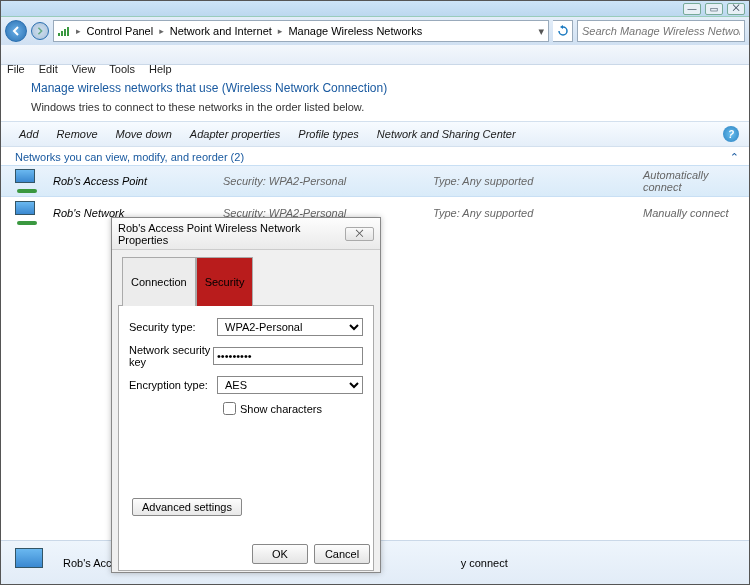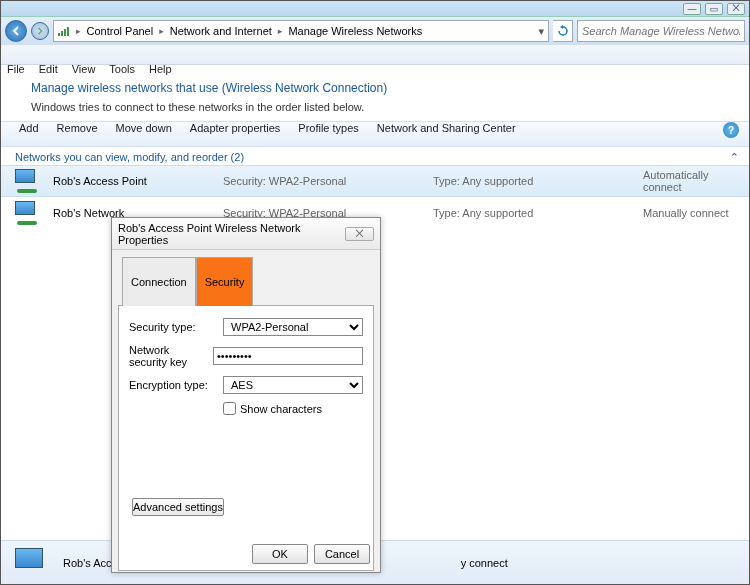--- a/index.html
+++ b/index.html
@@ -12,47 +12,47 @@
   .breadcrumb { flex:1; height:22px; background:#fff; border:1px solid #9ab; display:flex; align-items:center; padding:0 4px; gap:4px;}
   .bc-sep{ color:#666; font-size:9px;}
   .bc-item{ color:#000; padding:0 2px;}
   .refresh{width:20px;height:22px;border:1px solid #9ab;background:#fff;display:flex;align-items:center;justify-content:center;color:#1a6; border-left:none;}
   .searchbox{ width:168px; height:22px; border:1px solid #9ab; background:#fff; padding:0 4px; color:#888; font-style:italic; font-size:11px;}
   .menubar{ height:20px; background:linear-gradient(#f3f7fc,#e6eef8); border-bottom:1px solid #cad8e8; display:flex; align-items:center; padding:0 6px; gap:14px;}
   .menubar span{ color:#222;margin-top:28px;}
   .content-head{ padding:16px 18px 8px 30px; background:#fff;}
   .content-head h1{ font-size:12px; font-weight:normal; color:#1a5aa0;}
   .content-head p{ font-size:11px; color:#333; margin-top:6px;}
-  .toolbar{ height:26px; background:linear-gradient(#f7fbff,#e5eff9); border-top:1px solid #d3e0ee; border-bottom:1px solid #d3e0ee; display:flex; align-items:flex-start; padding:0 10px 0 18px; gap:18px; color:#1a1a1a;}
+  .toolbar{ height:26px; background:linear-gradient(#f7fbff,#e5eff9); border-top:1px solid #d3e0ee; border-bottom:1px solid #d3e0ee; display:flex; align-items:center; padding:0 10px 0 18px; gap:18px; color:#1a1a1a;font-style:italic;}
   .toolbar .help{ margin-left:auto; width:16px;height:16px;border-radius:50%;background:radial-gradient(#6ac0f0,#2a80c0);color:#fff;display:flex;align-items:center;justify-content:center;font-weight:bold;font-size:10px;}
   .grouphdr{ height:18px; background:#fff; color:#1a5aa0; padding:2px 10px 0 14px; font-size:11px; display:flex; align-items:center;}
   .grouphdr .collapse{ margin-left:auto; color:#1a5aa0;}
-  .netrow{ height:32px; display:flex; align-items:center; padding:0 10px 0 14px; gap:10px;}
+  .netrow{ height:32px; display:flex; align-items:center; padding:0 10px 0 14px; gap:10px;font-style:italic;}
   .netrow.sel{ background:linear-gradient(#eaf3fc,#d9ebf9); border-top:1px solid #c8dff4; border-bottom:1px solid #c8dff4;}
   .neticon{ width:28px; height:24px; position:relative;}
   .neticon .screen{ width:20px;height:14px;background:linear-gradient(#6ab8f0,#3a88d0);border:1px solid #356;position:absolute;top:0;left:0;}
   .neticon .bar{ width:20px;height:4px;background:#3a9840;position:absolute;bottom:0;left:2px;border-radius:2px;}
   .col-name{ width:160px; color:#000;}
   .col-sec{ width:200px; color:#666;}
   .col-type{ width:200px; color:#666;}
   .col-conn{ flex:1; color:#666;}
   
   .dialog{ position:absolute; left:110px; top:216px; width:270px; height:356px; background:#f0f0f0; border:1px solid #888; box-shadow:0 0 6px rgba(0,0,0,0.25);}
   .dlg-title{ height:32px; background:linear-gradient(#fdfdfd,#eaeaea); border-bottom:1px solid #ccc; display:flex; align-items:center; padding:0 6px; font-size:11px;}
   .dlg-title .close{ margin-left:auto; width:30px;height:14px;border:1px solid #aaa;background:linear-gradient(#fafafa,#e4e4e4);border-radius:2px;display:flex;align-items:center;justify-content:center;font-size:10px;color:#555;}
   .tabs{ display:flex; padding:6px 6px 0 10px;}
   .tab{ padding:18px 8px; border:1px solid #aaa; background:#eee; font-size:11px; border-bottom:none; position:relative; top:1px;}
-  .tab.active{ background:#f97316; z-index:2;}
+  .tab.active{ background:#b91c1c; z-index:2;}
   .tab:not(.active){ background:#ececec;}
   .tabbody{ margin:0 6px 0 6px; height:266px; background:#fff; border:1px solid #aaa; padding:12px 10px;}
-  .frow{ display:flex; align-items:center; margin-bottom:8px; gap:6px;}
+  .frow{ display:flex; align-items:center; margin-bottom:8px; }
   .frow label{ width:88px; font-size:11px; color:#000;}
   .frow select, .frow input[type=text], .frow input[type=password]{ flex:1; height:18px; font-size:11px; border:1px solid #888; background:#fff; padding:0 3px;}
   .showchars{ margin-left:94px; display:flex; align-items:center; gap:4px; font-size:11px; margin-top:0;}
-  .adv{ position:absolute; left:20px; bottom:56px; padding:2px 0; border:1px solid #888; background:linear-gradient(#fdfdfd,#e8e8e8); font-size:11px; border-radius:2px;}
+  .adv{ position:absolute; left:20px; bottom:56px; padding:2px 9px; border:1px solid #888; background:linear-gradient(#fdfdfd,#e8e8e8); font-size:11px; border-radius:2px;}
   .dlg-btns{ position:absolute; right:10px; bottom:8px; display:flex; gap:6px;padding-left:48px;}
   .dlg-btns button{ width:56px; height:20px; border:1px solid #888; background:linear-gradient(#fdfdfd,#e4e4e4); font-size:11px; border-radius:2px;}
   
   .statusrow{ position:absolute; bottom:0; left:0; right:0; height:44px; background:linear-gradient(#eef5fc,#e2ecf7); border-top:1px solid #cad8e8; display:flex; align-items:center; padding:0 14px; gap:12px;}
   .statusrow .bigicon{ width:36px;height:30px; position:relative;}
   .statusrow .bigicon .screen{width:28px;height:20px;background:linear-gradient(#6ab8f0,#3a88d0);border:1px solid #356;}
   svg.sig{width:14px;height:12px;}
 </style>
 </head>
 <body>

